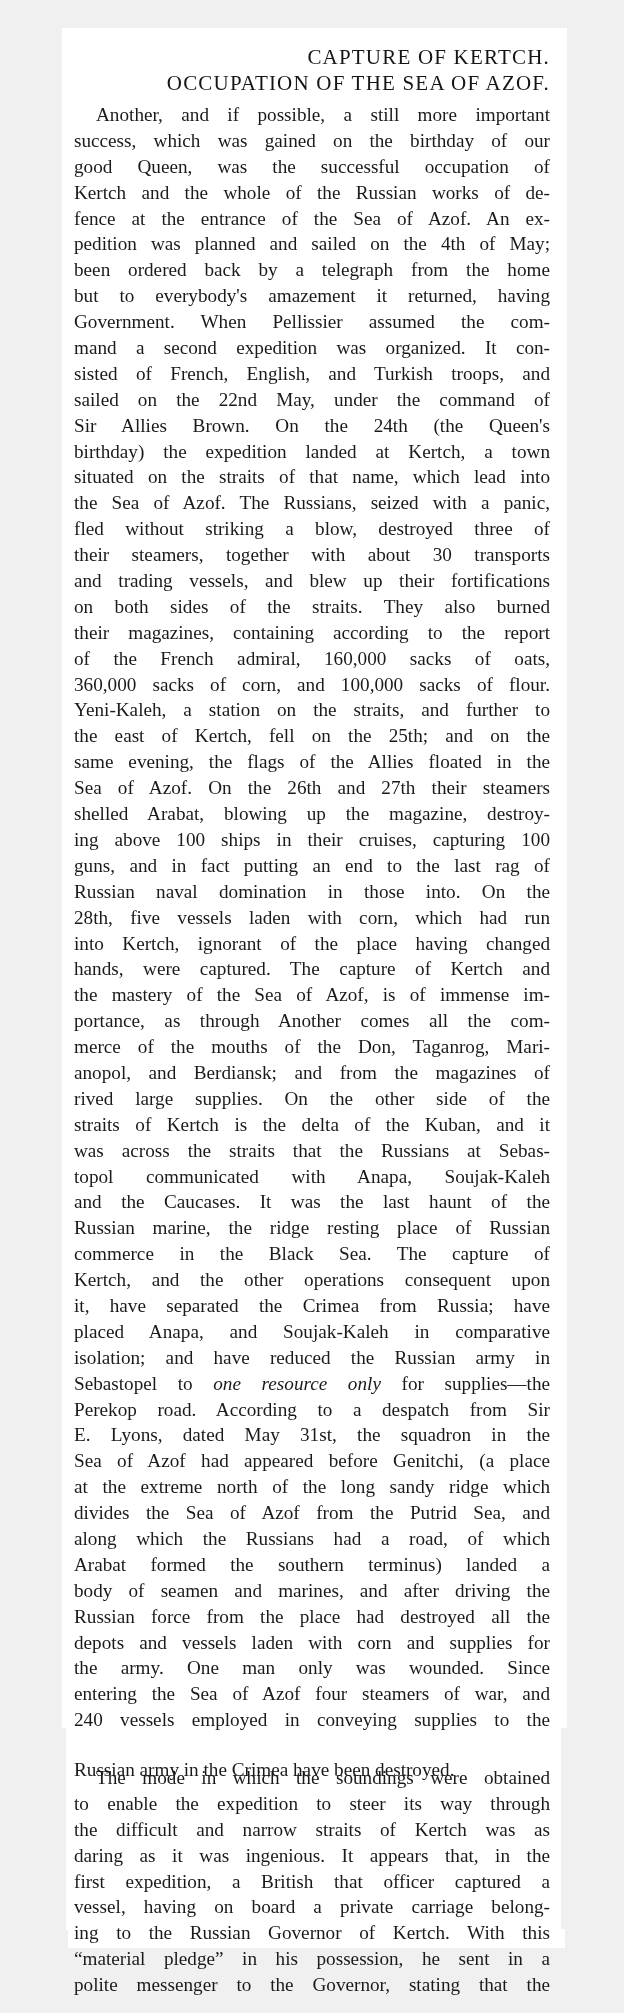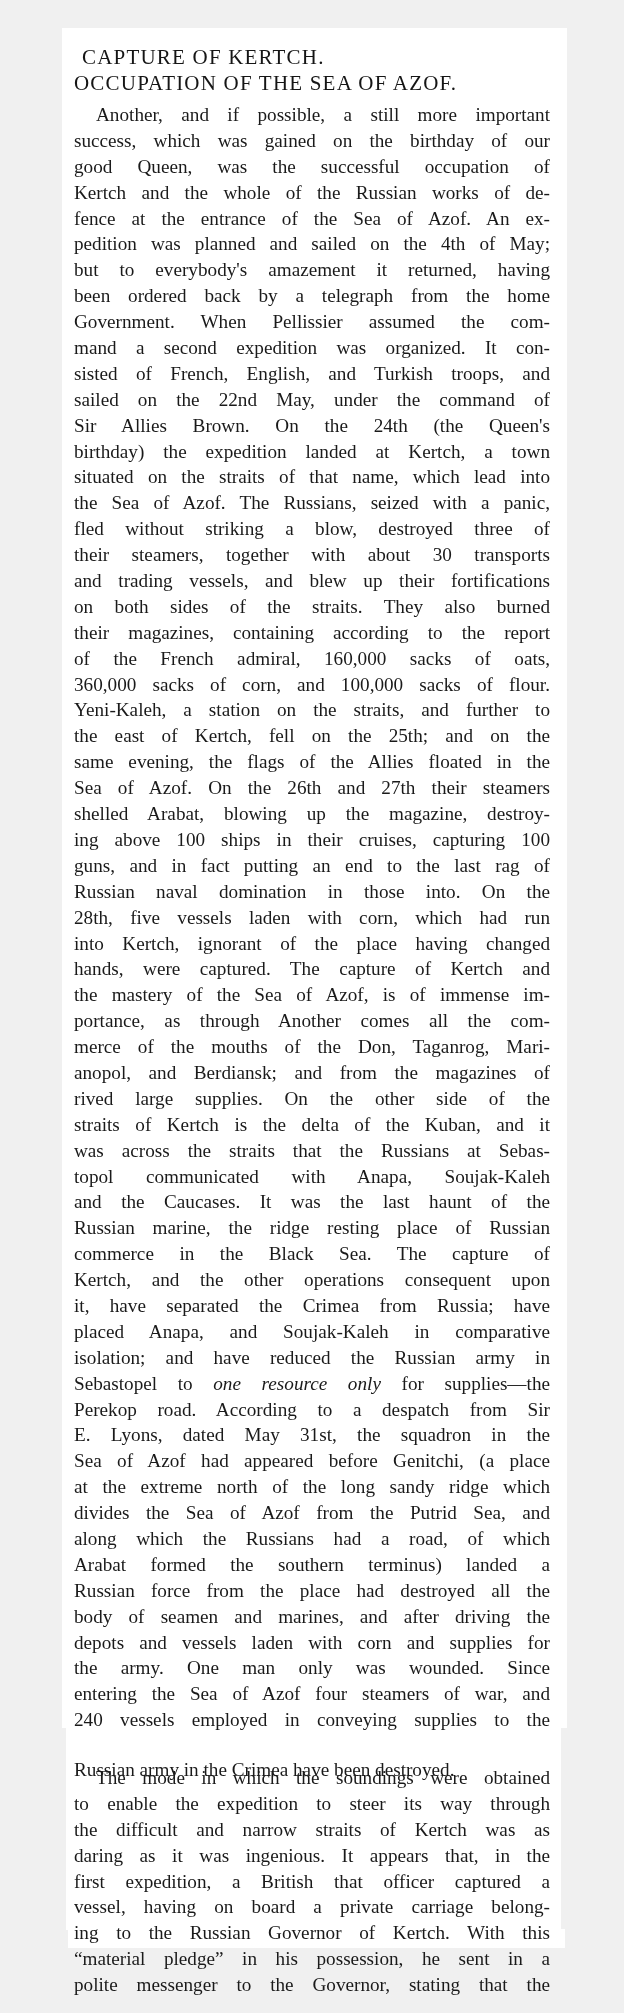--- a/index.html
+++ b/index.html
@@ -36,21 +36,21 @@
       height: 19px;
       background: #ffffff;
     }
     .article {
       position: absolute;
       left: 74px;
       top: 44px;
       width: 476px;
     }
     .title {
-      text-align: left;
+      text-align: right;
       font-family: "Liberation Serif", "DejaVu Serif", serif;
       font-size: 21px;
       line-height: 26px;
       letter-spacing: 1.2px;
       margin: 0;
       font-weight: normal;
       color: #151515;
     }
     .title.t1 { padding-left: 8px; }
     .body {
@@ -94,22 +94,22 @@
   <h2 class="title t2">OCCUPATION OF THE SEA OF AZOF.</h2>
 
   <div class="body">
     <div class="para" id="para-0">
         <span class="line indent"><span class="txt">Another, and if possible, a still more important</span></span>
         <span class="line"><span class="txt">success, which was gained on the birthday of our</span></span>
         <span class="line"><span class="txt">good Queen, was the successful occupation of</span></span>
         <span class="line"><span class="txt">Kertch and the whole of the Russian works of de-</span></span>
         <span class="line"><span class="txt">fence at the entrance of the Sea of Azof. An ex-</span></span>
         <span class="line"><span class="txt">pedition was planned and sailed on the 4th of May;</span></span>
+        <span class="line"><span class="txt">been ordered back by a telegraph from the home</span></span>
         <span class="line"><span class="txt">but to everybody's amazement it returned, having</span></span>
-        <span class="line"><span class="txt">been ordered back by a telegraph from the home</span></span>
         <span class="line"><span class="txt">Government. When Pellissier assumed the com-</span></span>
         <span class="line"><span class="txt">mand a second expedition was organized. It con-</span></span>
         <span class="line"><span class="txt">sisted of French, English, and Turkish troops, and</span></span>
         <span class="line"><span class="txt">sailed on the 22nd May, under the command of</span></span>
         <span class="line"><span class="txt">Sir Allies Brown. On the 24th (the Queen's</span></span>
         <span class="line"><span class="txt">birthday) the expedition landed at Kertch, a town</span></span>
         <span class="line"><span class="txt">situated on the straits of that name, which lead into</span></span>
         <span class="line"><span class="txt">the Sea of Azof. The Russians, seized with a panic,</span></span>
         <span class="line"><span class="txt">fled without striking a blow, destroyed three of</span></span>
         <span class="line"><span class="txt">their steamers, together with about 30 transports</span></span>
@@ -145,22 +145,22 @@
         <span class="line"><span class="txt">placed Anapa, and Soujak-Kaleh in comparative</span></span>
         <span class="line"><span class="txt">isolation; and have reduced the Russian army in</span></span>
         <span class="line"><span class="txt">Sebastopel to <span class="it">one resource only</span> for supplies—the</span></span>
         <span class="line"><span class="txt">Perekop road. According to a despatch from Sir</span></span>
         <span class="line"><span class="txt">E. Lyons, dated May 31st, the squadron in the</span></span>
         <span class="line"><span class="txt">Sea of Azof had appeared before Genitchi, (a place</span></span>
         <span class="line"><span class="txt">at the extreme north of the long sandy ridge which</span></span>
         <span class="line"><span class="txt">divides the Sea of Azof from the Putrid Sea, and</span></span>
         <span class="line"><span class="txt">along which the Russians had a road, of which</span></span>
         <span class="line"><span class="txt">Arabat formed the southern terminus) landed a</span></span>
+        <span class="line"><span class="txt">body of seamen and marines, and after driving the</span></span>
         <span class="line"><span class="txt">Russian force from the place had destroyed all the</span></span>
-        <span class="line"><span class="txt">body of seamen and marines, and after driving the</span></span>
         <span class="line"><span class="txt">depots and vessels laden with corn and supplies for</span></span>
         <span class="line"><span class="txt">the army. One man only was wounded. Since</span></span>
         <span class="line"><span class="txt">entering the Sea of Azof four steamers of war, and</span></span>
         <span class="line"><span class="txt">240 vessels employed in conveying supplies to the</span></span>
         <span class="line last"><span class="txt">Russian army in the Crimea have been destroyed.</span></span>
       </div>
     <div class="para" id="para-1">
         <span class="line indent"><span class="txt">The mode in which the soundings were obtained</span></span>
         <span class="line"><span class="txt">to enable the expedition to steer its way through</span></span>
         <span class="line"><span class="txt">the difficult and narrow straits of Kertch was as</span></span>

